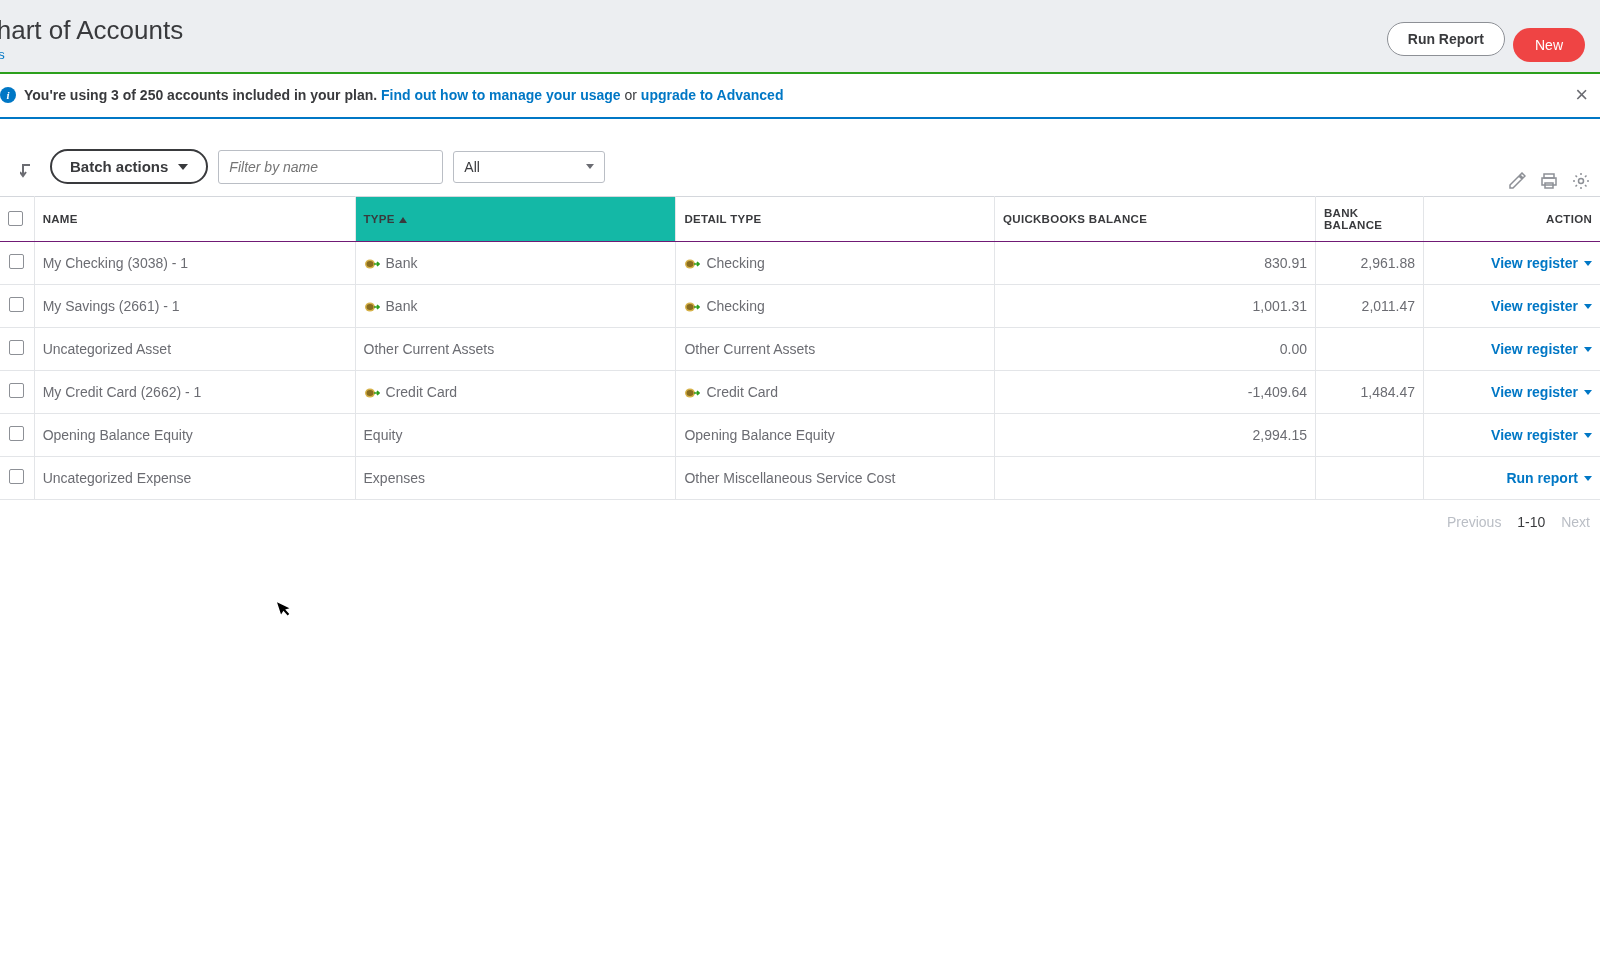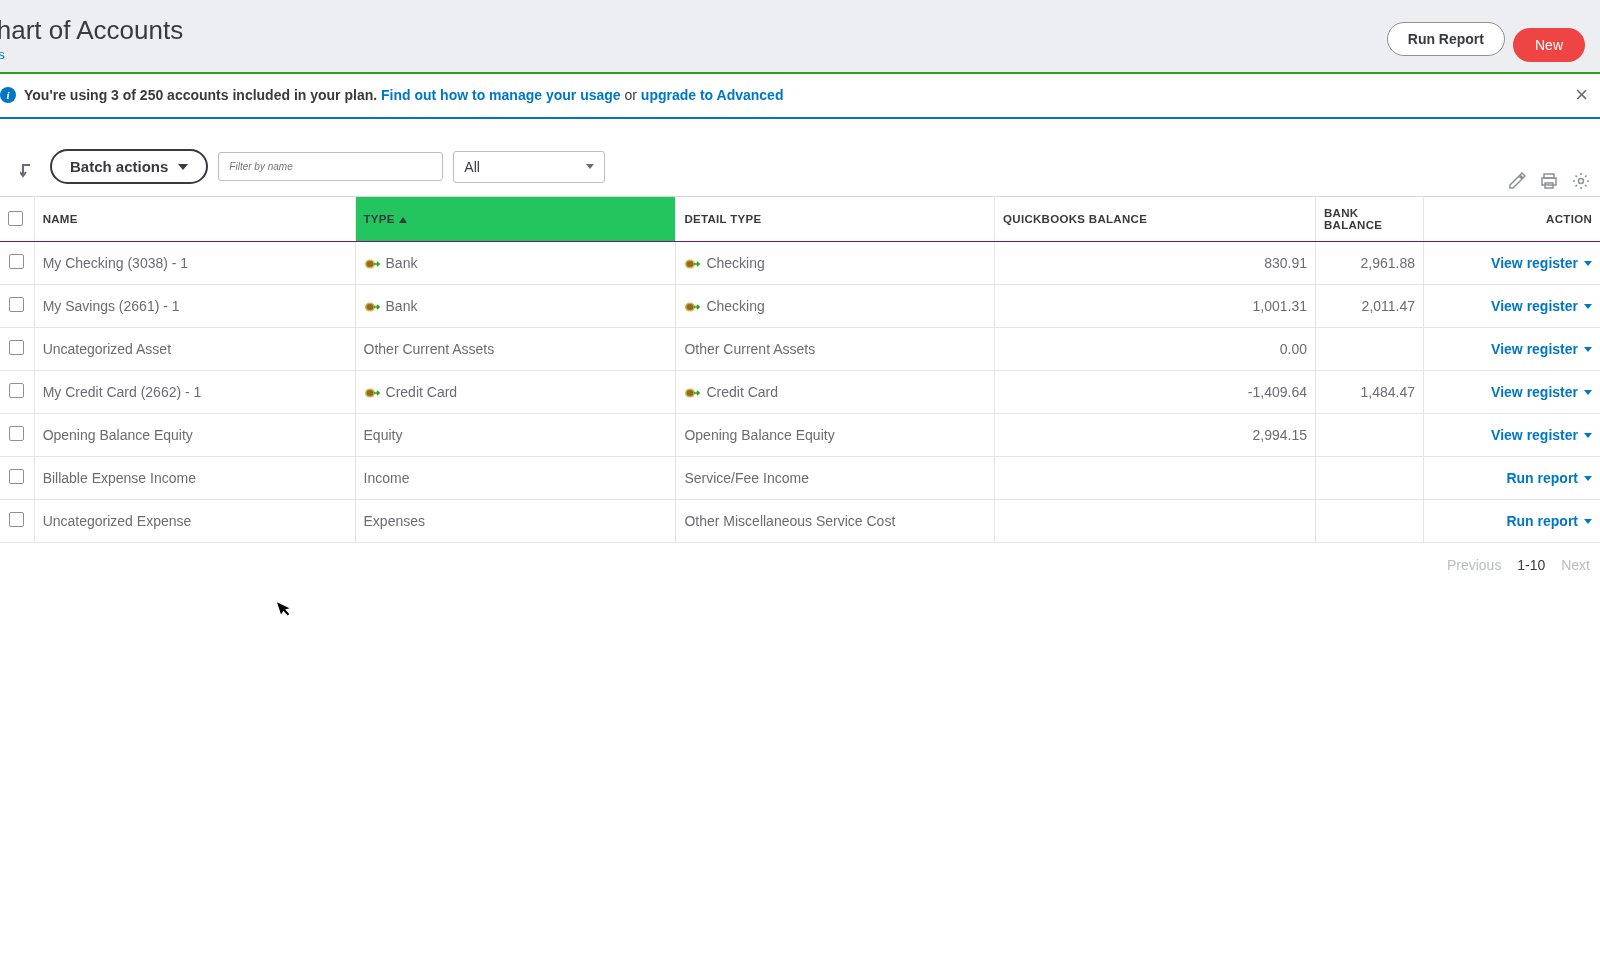--- a/index.html
+++ b/index.html
@@ -160,21 +160,21 @@
   .caret-icon.action {
     border-left: 4px solid transparent;
     border-right: 4px solid transparent;
     border-top: 5px solid #0077c5;
     margin-left: 6px;
   }
   .filter-input {
     border: 1px solid #babec5;
     border-radius: 3px;
     padding: 8px 10px;
-    font-size: 10px;
+    font-size: 14px;
     width: 225px;
     font-style: italic;
     color: #8d9096;
     background: #fff;
   }
   .select-box {
     border: 1px solid #babec5;
     border-radius: 3px;
     padding: 7px 10px;
     font-size: 14px;
@@ -206,21 +206,21 @@
     font-weight: 700;
     color: #393a3d;
     padding: 10px 8px;
     border-top: 1px solid #d4d7dc;
     border-bottom: 1px solid #701a75;
     border-right: 1px solid #e3e5e8;
     background: #fff;
     letter-spacing: 0.3px;
   }
   .coa-table thead th:last-child { border-right: none; }
-  .coa-table thead th.col-type { background: #22c55e; }
+  .coa-table thead th.col-type { background: #14b8a6; }
   .sort-caret {
     display: inline-block;
     width: 0;
     height: 0;
     border-left: 4px solid transparent;
     border-right: 4px solid transparent;
     border-bottom: 6px solid #393a3d;
     margin-left: 4px;
     vertical-align: middle;
   }
@@ -440,29 +440,20 @@
     <td class="cell-check"><span class="checkbox"></span></td>
     <td>Opening Balance Equity</td>
     <td>Equity</td>
     <td>Opening Balance Equity</td>
     <td class="num-right">2,994.15</td>
     <td class="num-right"></td>
     <td style="text-align:right"><span class="action-link">View register<span class="caret-icon action"></span></span></td>
   </tr>
       <tr>
     <td class="cell-check"><span class="checkbox"></span></td>
-    <td>Billable Expense Income</td>
-    <td>Income</td>
-    <td>Service/Fee Income</td>
-    <td class="num-right"></td>
-    <td class="num-right"></td>
-    <td style="text-align:right"><span class="action-link">Run report<span class="caret-icon action"></span></span></td>
-  </tr>
-      <tr>
-    <td class="cell-check"><span class="checkbox"></span></td>
     <td>Uncategorized Expense</td>
     <td>Expenses</td>
     <td>Other Miscellaneous Service Cost</td>
     <td class="num-right"></td>
     <td class="num-right"></td>
     <td style="text-align:right"><span class="action-link">Run report<span class="caret-icon action"></span></span></td>
   </tr>
     </tbody>
 </table>
 

